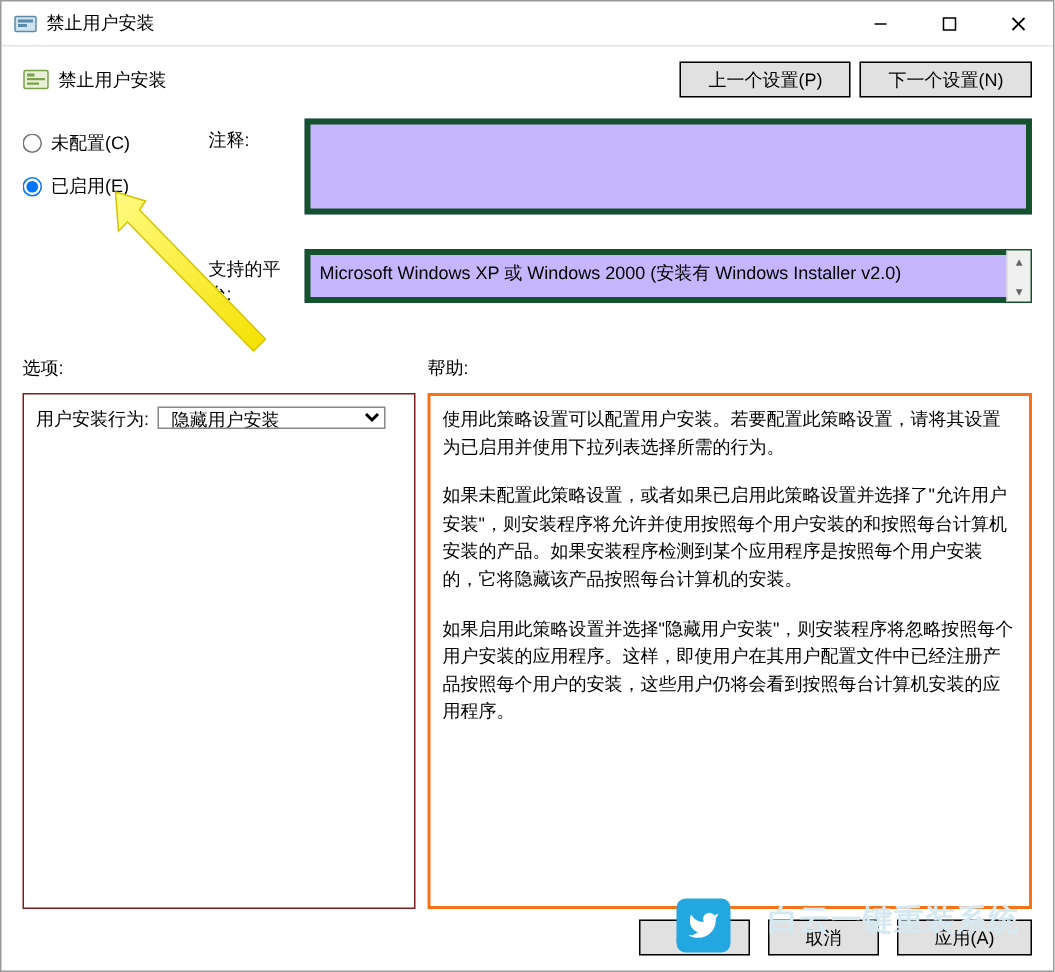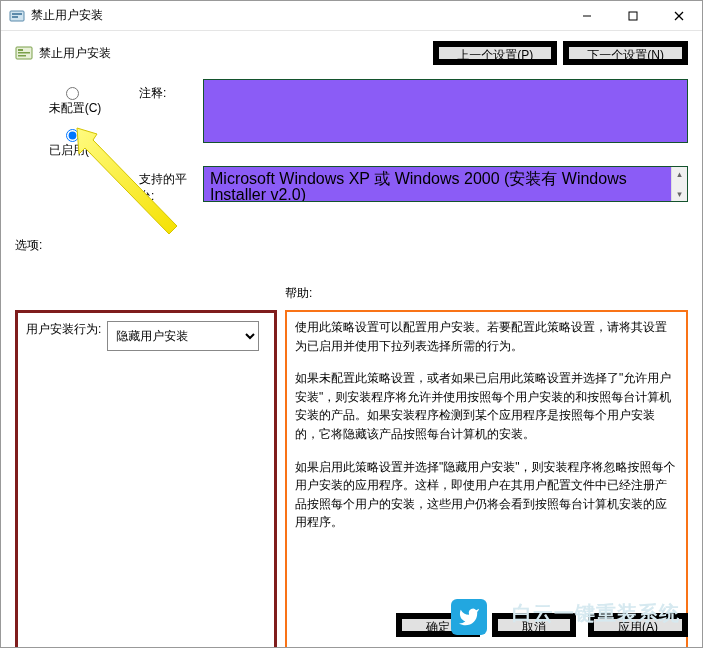--- a/index.html
+++ b/index.html
@@ -37,94 +37,93 @@
     display: flex;
     align-items: center;
     padding: 10px 14px 8px 14px;
   }
   .header-row .sec-icon {
     width: 18px; height: 18px; margin-right: 6px;
     display: flex; align-items: center; justify-content: center;
   }
   .header-row .sec-title { flex: 1; font-size: 12px; }
   .nav-btn {
-    border: 6px solid #000000;
+    border: 1px solid #000000;
     background: #e1e1e1;
     height: 24px;
     padding: 0 18px;
     margin-left: 6px;
     font-size: 12px;
     font-family: inherit;
   }
 
   .upper {
     display: grid;
     grid-template-columns: 120px 60px 1fr;
     column-gap: 4px;
     padding: 2px 14px 6px 14px;
     align-items: start;
   }
   .radio-col { padding-top: 8px; }
   .radio-row {
     display: flex; align-items: center;
     margin: 4px 0 12px 0;
     position: relative;
-    flex-direction: column;
   }
   .radio-row input[type=radio]{ margin: 0 6px 0 0; width:13px; height:13px;}
   .label-col { padding-top: 8px; text-align: left; }
   .label-col .lbl { height: 56px; display:flex; align-items:flex-start; padding-top:2px;}
   .label-col .lbl2 { margin-top: 30px;}
   .field-col { padding-top: 4px; }
   .textarea {
     width: 100%;
-    border: 1px solid #14532d;
-    background: #8b5cf6;
+    border: 4px solid #14532d;
+    background: #c4b5fd;
     font-family: inherit;
-    font-size: 16px;
+    font-size: 12px;
     padding: 4px 6px;
     resize: none;
     overflow-y: scroll;
   }
   .comment-box { height: 64px; }
   .platform-box { height: 36px; line-height: 16px; color:#000;}
   .platform-wrap { position: relative; }
   .platform-wrap .scroll-stub{
     position:absolute; right:1px; top:1px; bottom:1px; width:16px;
     background:#f0f0f0; border-left:1px solid #ddd;
     display:flex; flex-direction:column; justify-content:space-between;
   }
   .scroll-stub .arr{font-size:9px; text-align:center; color:#666; line-height:14px;}
 
   .section-labels {
     display: flex;
     padding: 6px 14px 4px 14px;
   }
   .section-labels .left { width: 270px; }
-  .section-labels .right { flex: 1; margin-top: 48px; }
+  .section-labels .right { flex: 1; }
 
   .lower {
     display: flex;
     padding: 4px 14px 0 14px;
     gap: 8px;
     height: 348px;
   }
   .opt-panel {
     width: 262px;
-    border: 3px solid #7f1d1d;
+    border: 1px solid #7f1d1d;
     background: #fff;
     padding: 8px;
     display: flex;
     align-items: flex-start;
     gap: 6px;
   }
   .select-wrap { position:relative; flex:1; }
   select.behavior {
     width: 152px;
-    height: 30px;
+    height: 15px;
     border: 1px solid #888;
     font-family: inherit;
     font-size: 12px;
     padding-left: 4px;
     background:#fff;
   }
   .help-panel {
     flex: 1;
     border: 2px solid #f97316;
     background: #fff;

